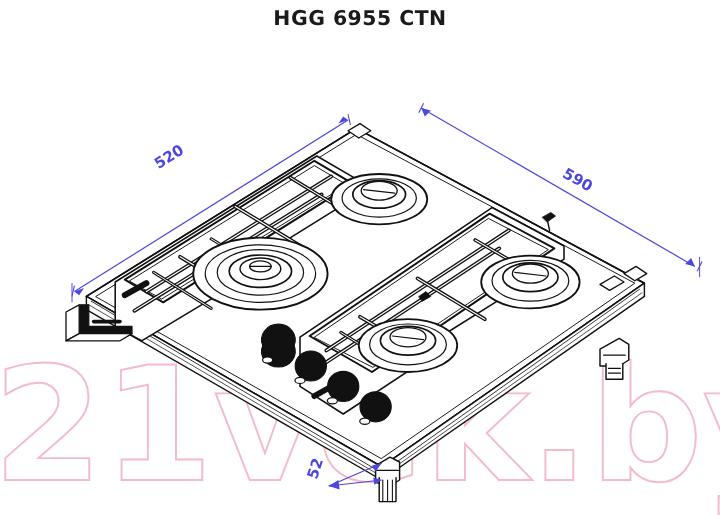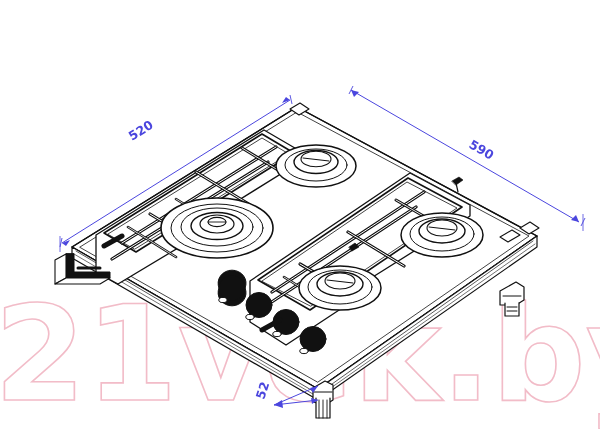--- a/index.html
+++ b/index.html
@@ -54,20 +54,21 @@
     font-weight: bold;
     fill: #4b46de;
     stroke: none;
   }
 </style>
 </head>
 <body>
 
 <div id="page">
 
+  <div id="product-title">HGG 6955 CTN</div>
 
   <svg id="drawing-svg" viewBox="0 0 600 429">
 
     <defs>
       <clipPath id="pageClip">
           <rect x="0" y="0" width="600" height="429"></rect>
         </clipPath>
     </defs>
 
     <g clip-path="url(#pageClip)">

